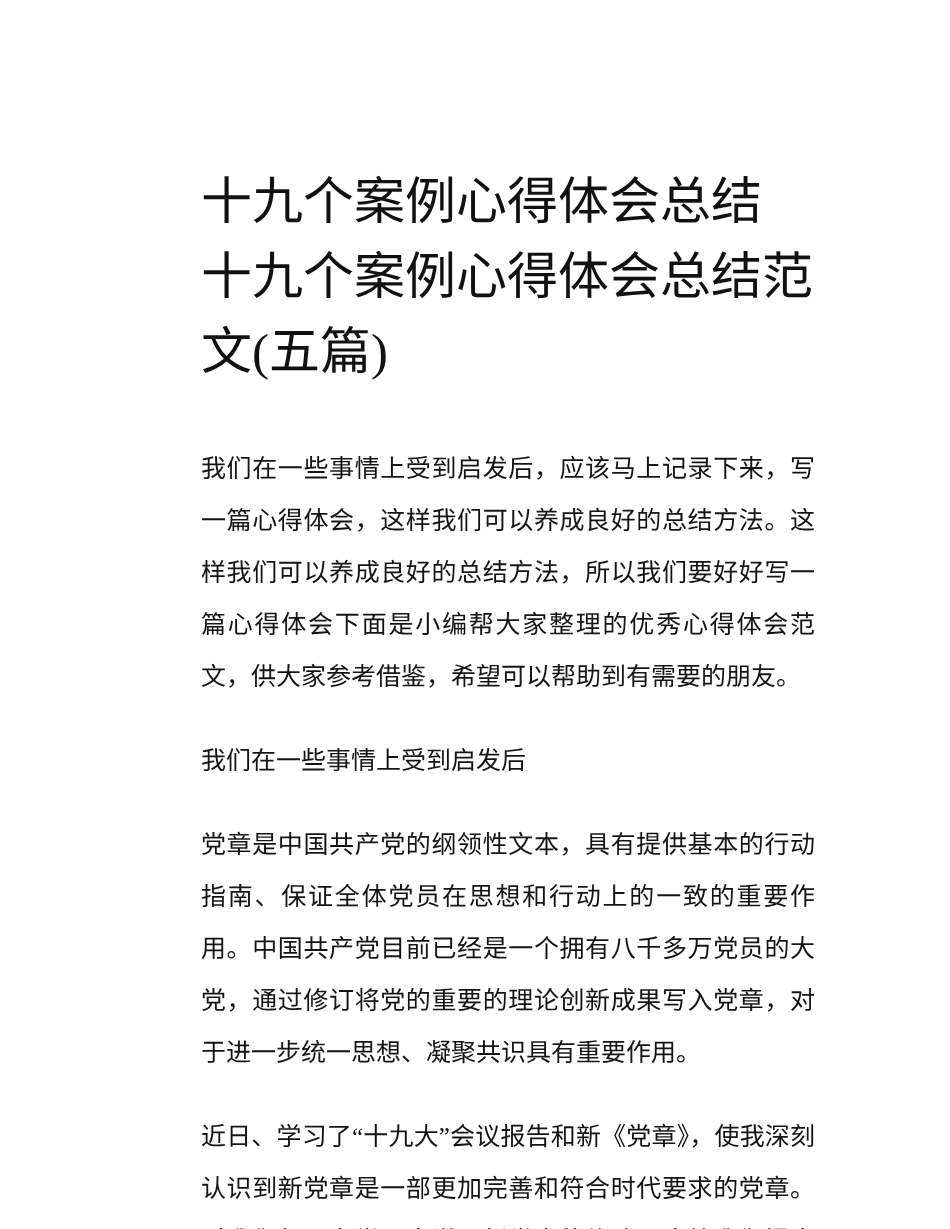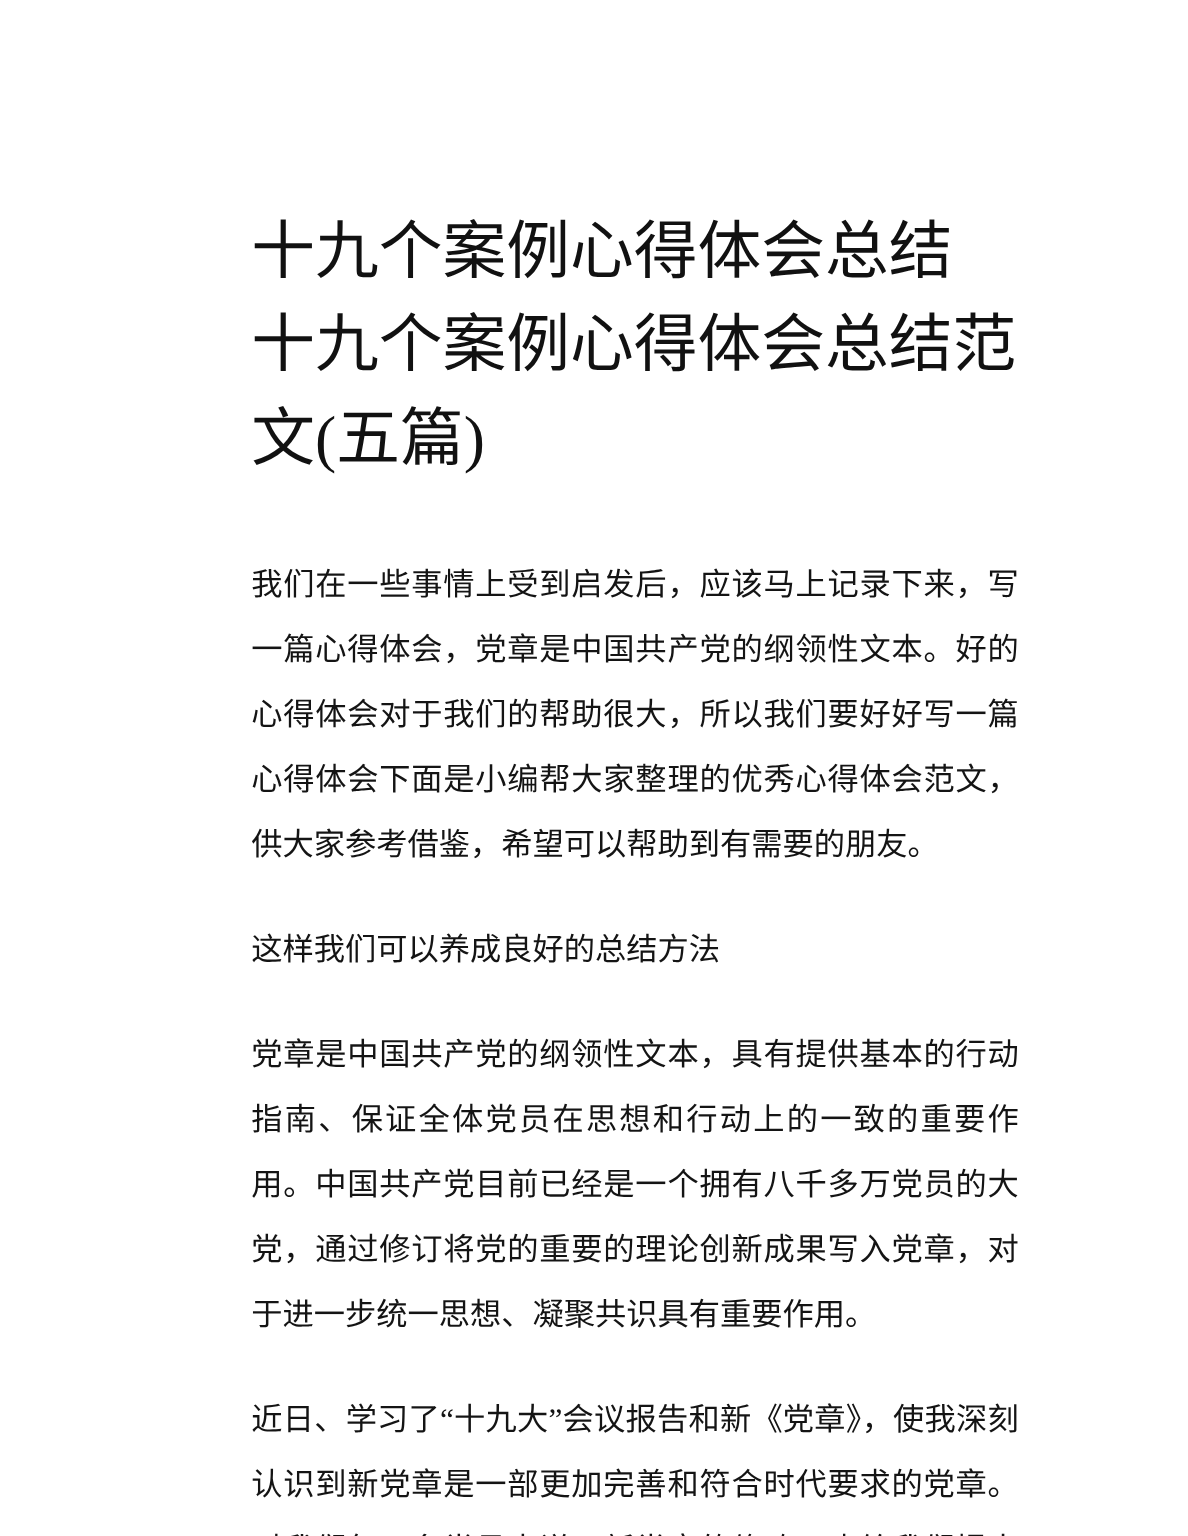--- a/index.html
+++ b/index.html
@@ -49,22 +49,22 @@
   }
 </style>
 </head>
 <body>
 
 <div class="page">
   <div class="content">
 
     <h1 class="doc-title">十九个案例心得体会总结 十九个案例心得体会总结范文(五篇)</h1>
 
-    <p class="doc-paragraph">我们在一些事情上受到启发后，应该马上记录下来，写一篇心得体会，党章是中国共产党的纲领性文本。好的心得体会对于我们的帮助很大，所以我们要好好写一篇心得体会下面是小编帮大家整理的优秀心得体会范文，供大家参考借鉴，希望可以帮助到有需要的朋友。</p>
+    <p class="doc-paragraph">我们在一些事情上受到启发后，应该马上记录下来，写一篇心得体会，这样我们可以养成良好的总结方法。这样我们可以养成良好的总结方法，所以我们要好好写一篇心得体会下面是小编帮大家整理的优秀心得体会范文，供大家参考借鉴，希望可以帮助到有需要的朋友。</p>
 
-    <p class="doc-paragraph">这样我们可以养成良好的总结方法</p>
+    <p class="doc-paragraph">我们在一些事情上受到启发后</p>
 
     <p class="doc-paragraph">党章是中国共产党的纲领性文本，具有提供基本的行动指南、保证全体党员在思想和行动上的一致的重要作用。中国共产党目前已经是一个拥有八千多万党员的大党，通过修订将党的重要的理论创新成果写入党章，对于进一步统一思想、凝聚共识具有重要作用。</p>
 
     <p class="doc-paragraph">近日、学习了“十九大”会议报告和新《党章》，使我深刻认识到新党章是一部更加完善和符合时代要求的党章。对我们每一名党员来说，新党章的修改，也给我们提出了更高的要求，学习新党章、践行新党章是每个党员义不容辞的责任和义务。</p>
 
   </div>
 </div>
 
 </body></html>

